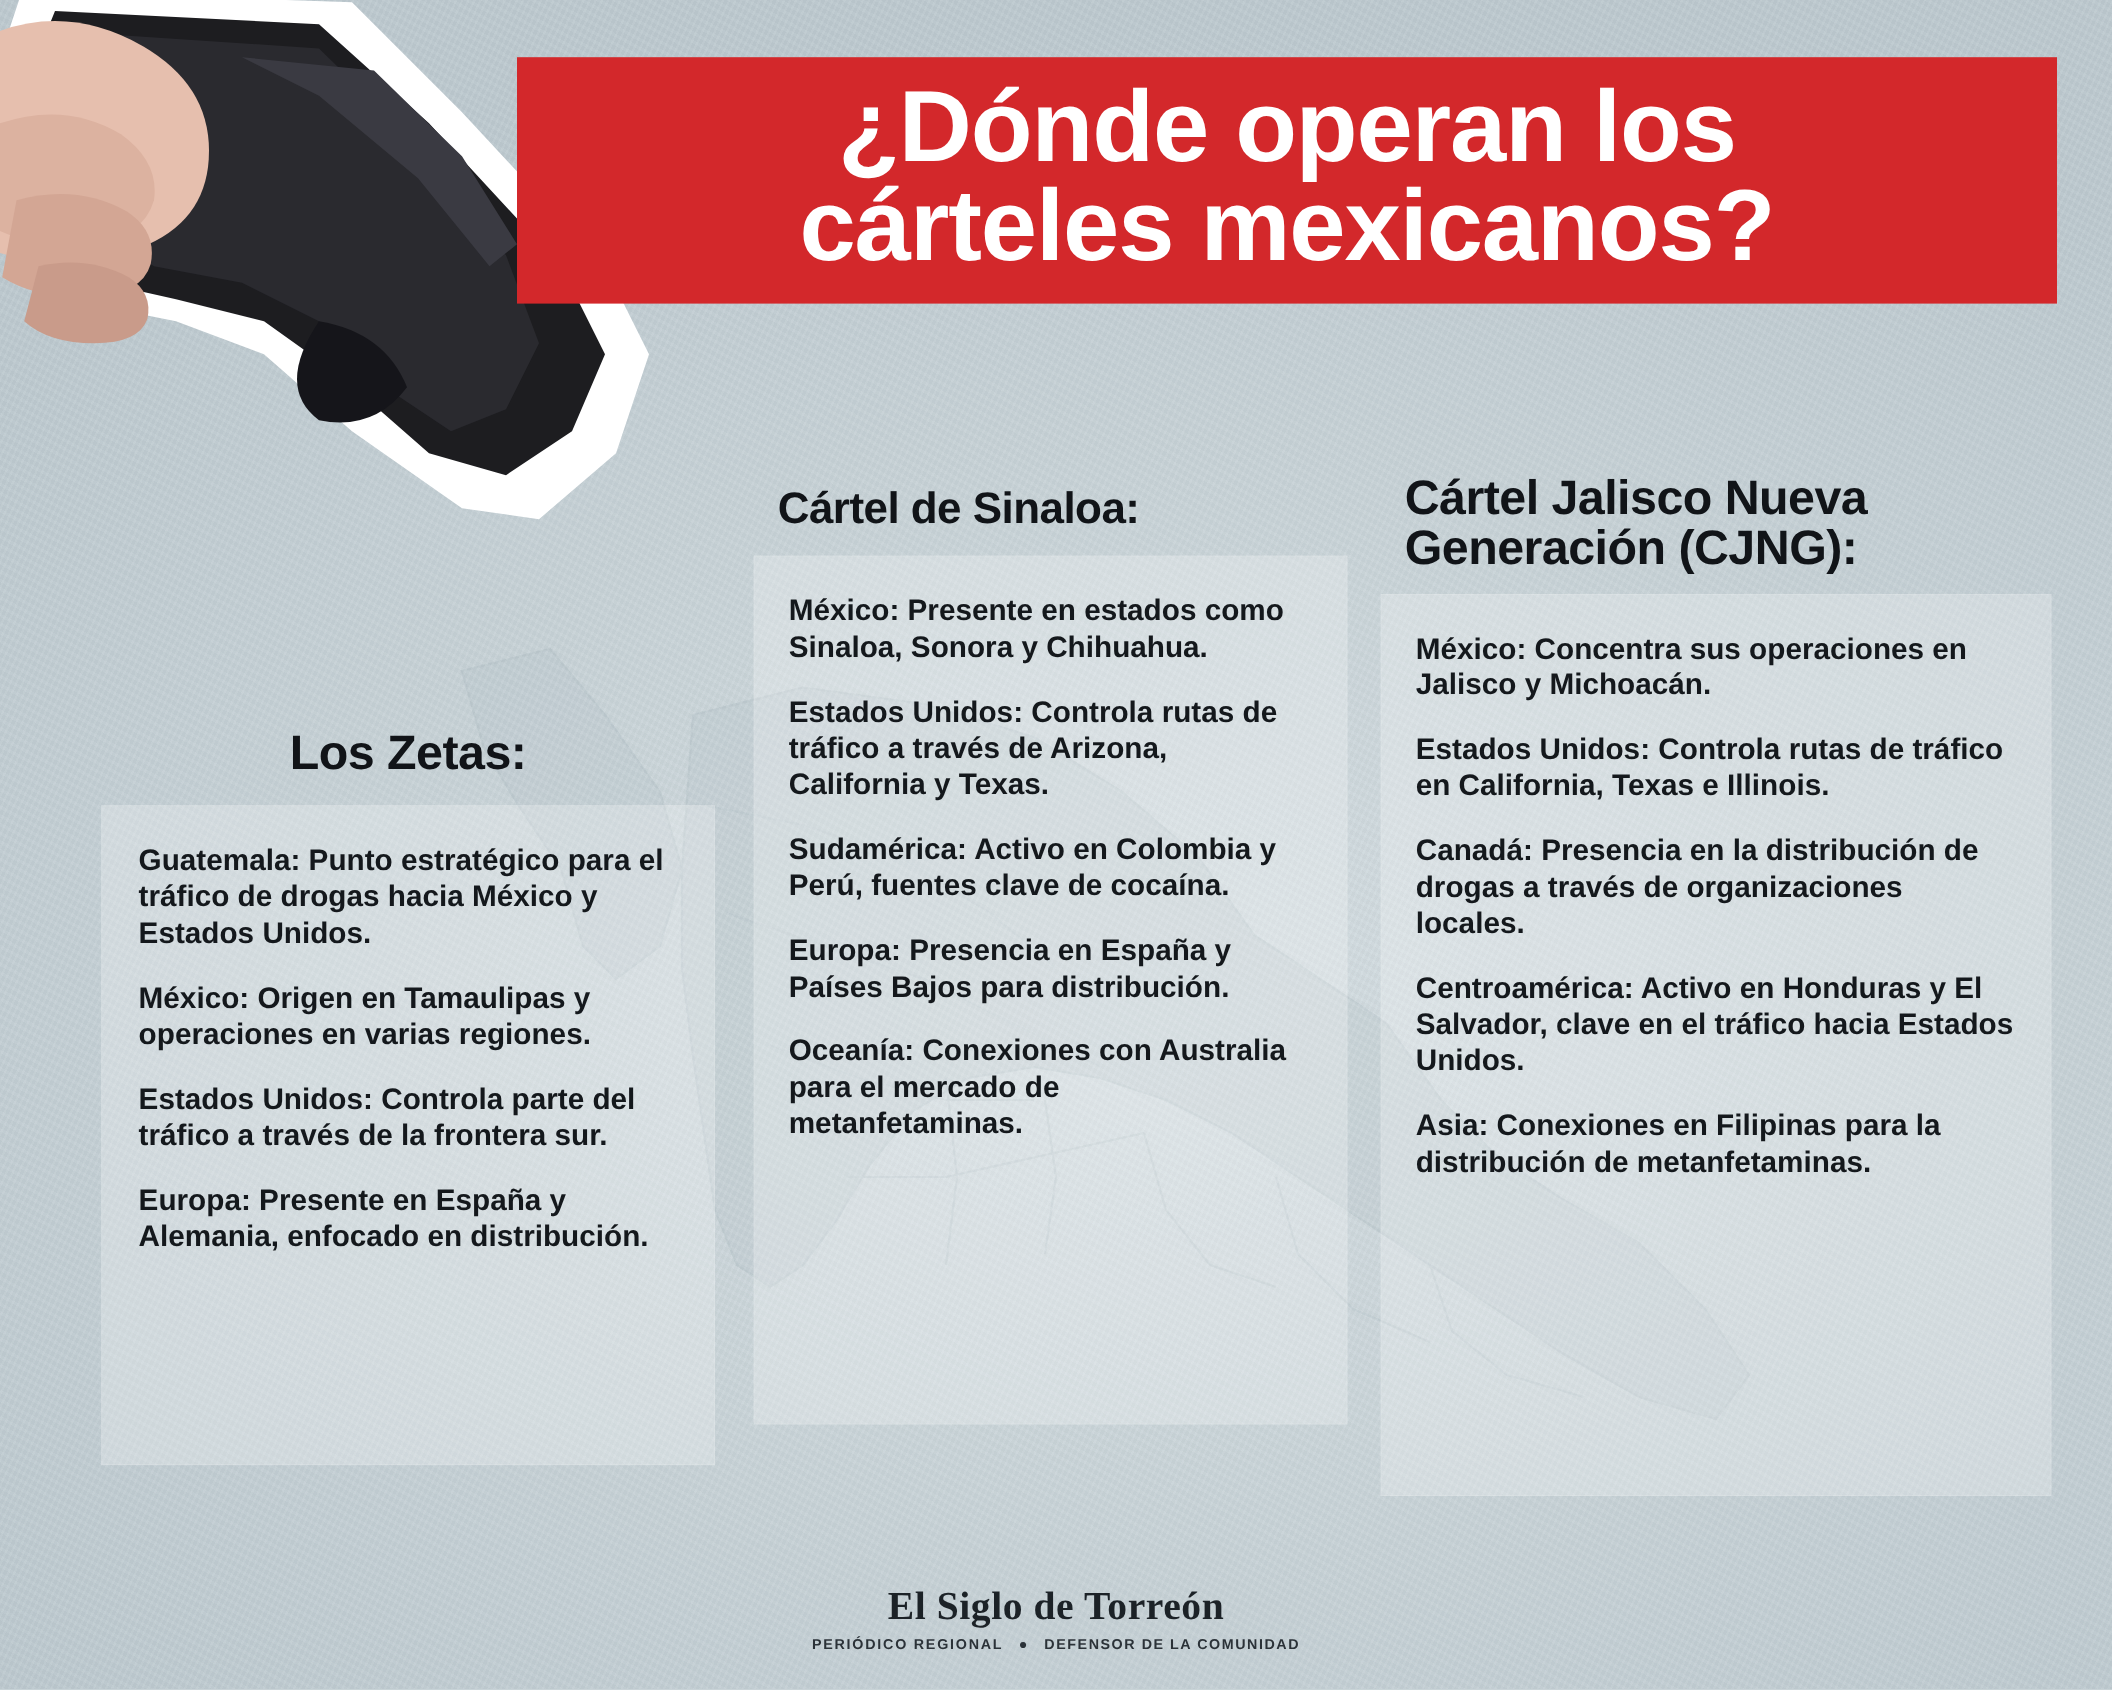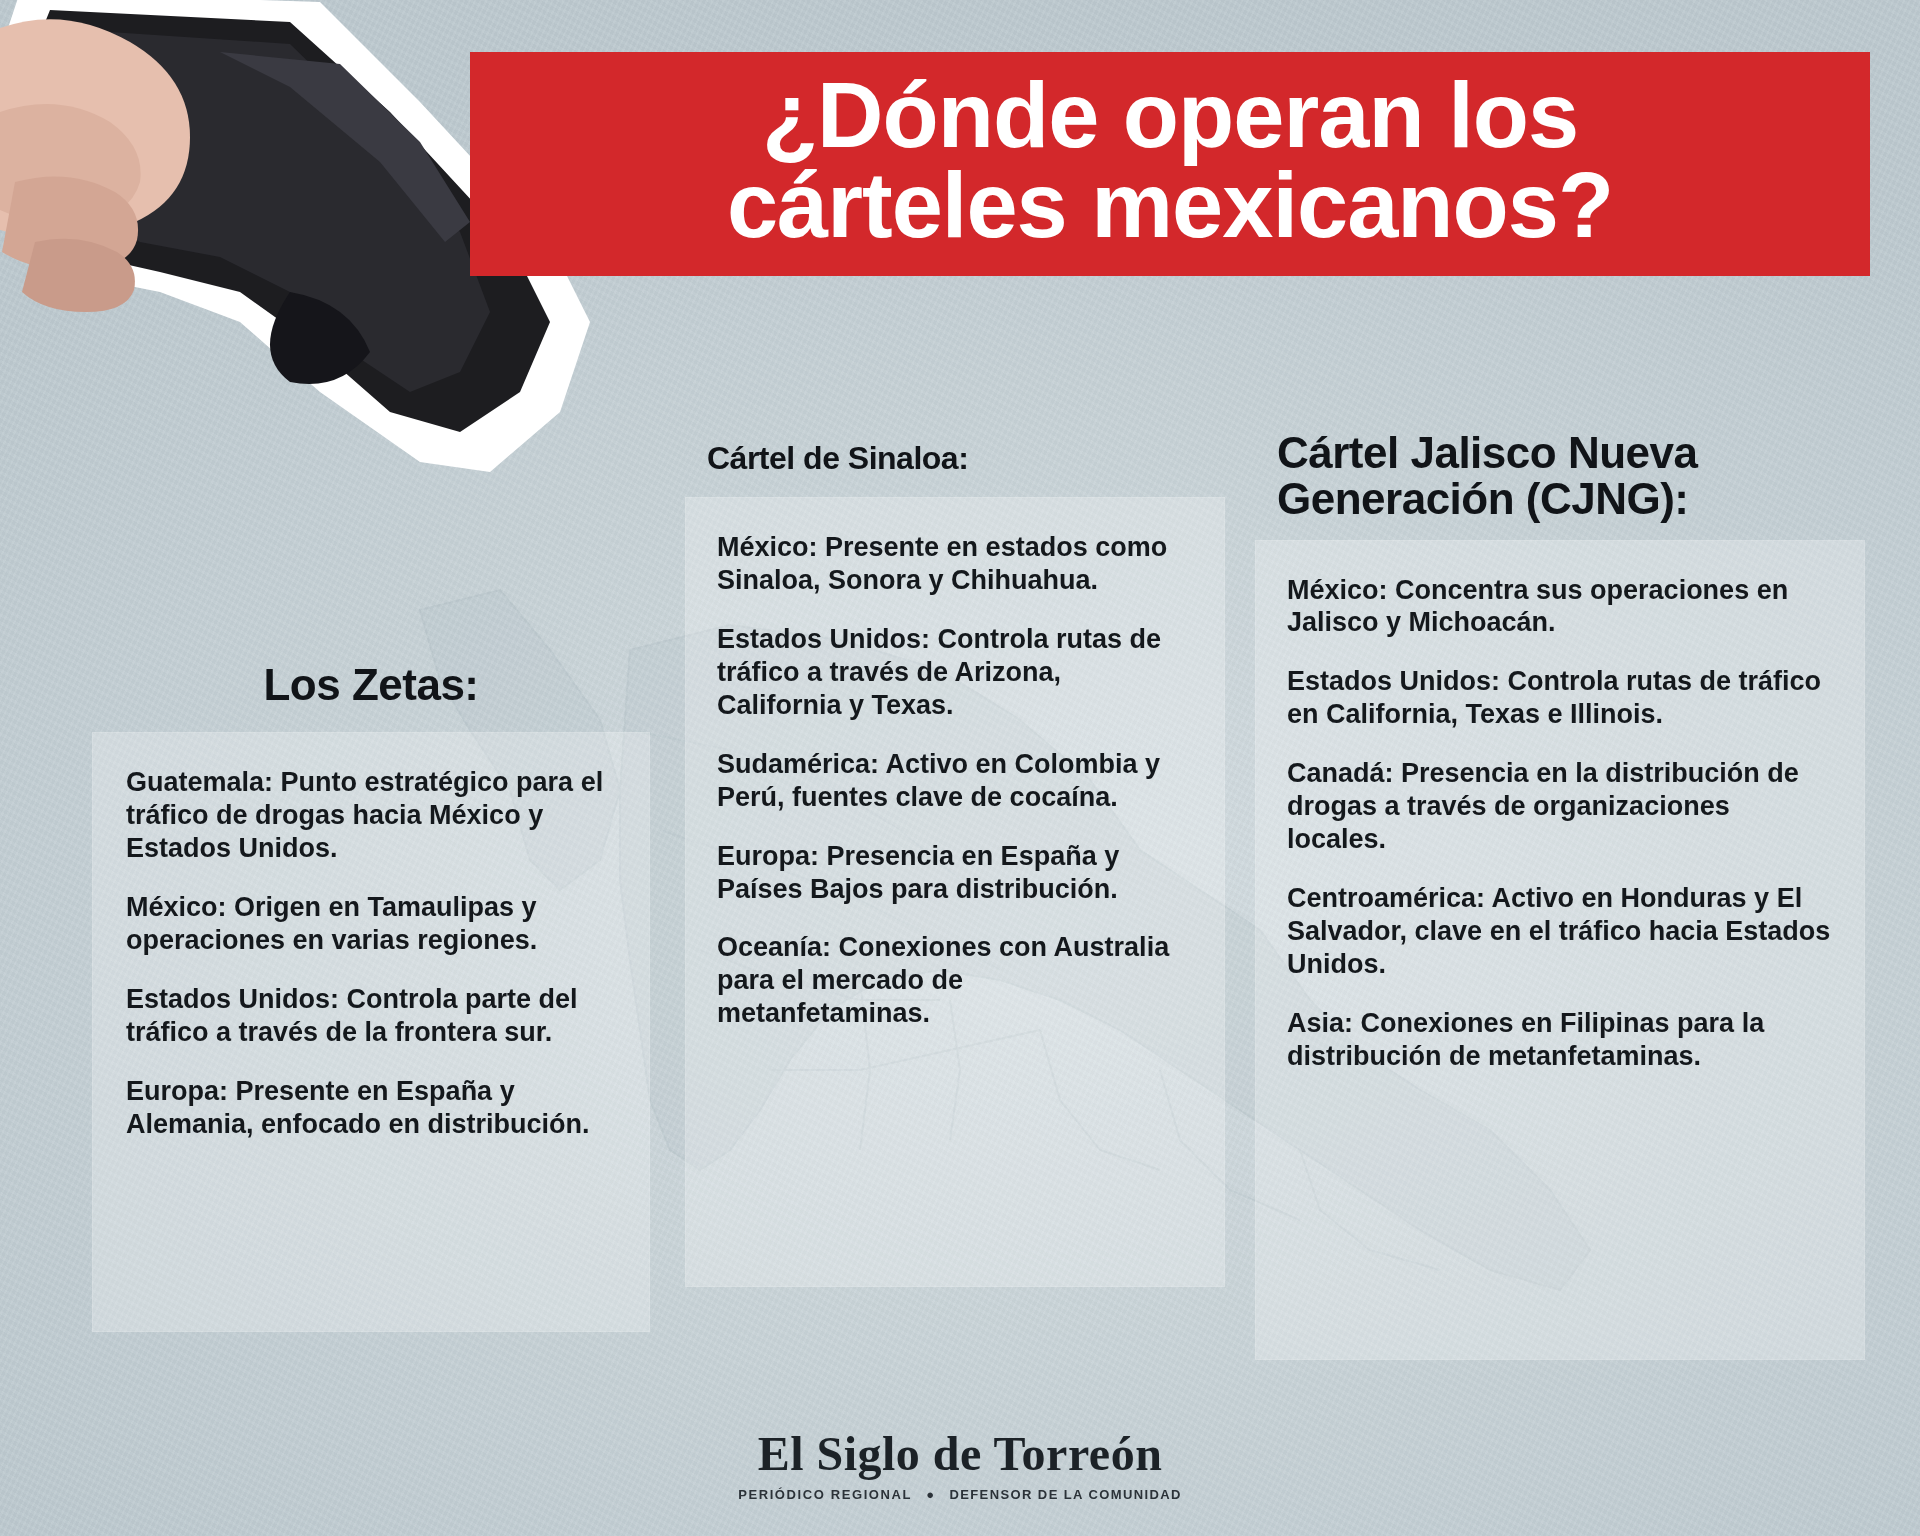--- a/index.html
+++ b/index.html
@@ -100,40 +100,40 @@
   .entry:last-child { margin-bottom: 0; }
   .entry b { font-weight: 700; }
 
   
   #col-zetas { left: 60px; top: 660px; width: 590px; padding-left: 32px; }
   #col-zetas .col-head { font-size: 44px; text-align: center; margin-bottom: 22px; }
   #col-zetas .card { padding: 34px 34px 40px 34px; min-height: 600px; }
 
   
   #col-sinaloa { left: 685px; top: 440px; width: 540px; }
-  #col-sinaloa .col-head { font-size: 32px; margin-bottom: 20px; padding-left: 22px; }
+  #col-sinaloa .col-head { font-size: 40px; margin-bottom: 20px; padding-left: 22px; }
   #col-sinaloa .card { padding: 34px 46px 40px 32px; min-height: 790px; }
 
   
   #col-cjng { left: 1255px; top: 430px; width: 610px; }
   #col-cjng .col-head { font-size: 44px; line-height: 1.04; margin-bottom: 18px; padding-left: 22px; }
   #col-cjng .card { padding: 34px 30px 40px 32px; min-height: 820px; }
 
   
   .footer {
     position: absolute;
     left: 0;
     right: 0;
     bottom: 34px;
     text-align: center;
   }
   .footer-name {
     font-family: "Liberation Serif", serif;
     font-weight: bold;
-    font-size: 48px;
+    font-size: 36px;
     color: #1c2227;
     letter-spacing: 0.5px;
   }
   .footer-sub {
     margin-top: 6px;
     font-size: 13px;
     letter-spacing: 1.4px;
     color: #2b3238;
     font-weight: bold;
   }

